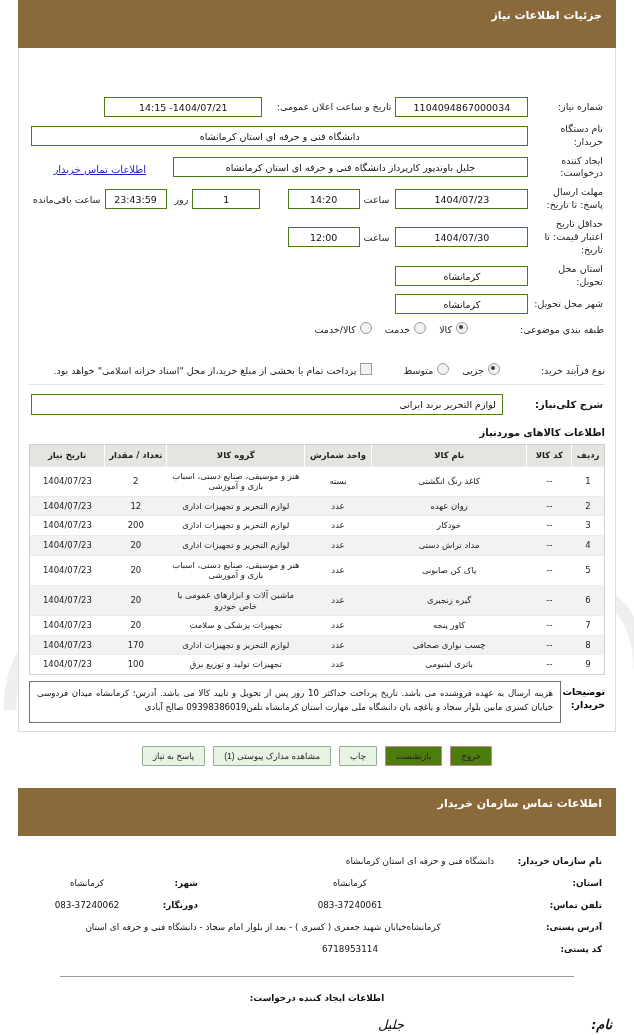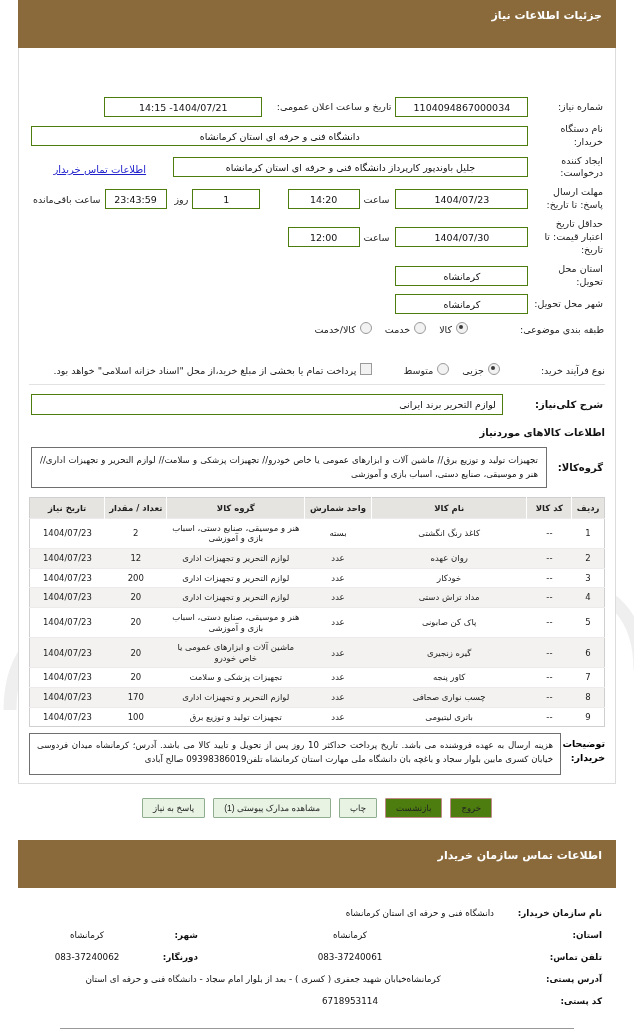--- a/index.html
+++ b/index.html
@@ -430,30 +430,20 @@
           <td class="b-lbl lbl-w" style="text-align:right;padding-left:6px;">شرح کلی‌نیاز:</td>
           <td colspan="4">
             <div class="fld big" style="text-align:right;">لوازم التحریر برند ایرانی</div>
           </td>
         </tr>
       </tbody>
         </table>
 
       <div class="b-lbl" style="margin:9px 0 6px 0;text-align:right;">اطلاعات کالاهای موردنیاز</div>
 
-      <table class="form">
-        <tbody>
-            <tr>
-          <td class="b-lbl" style="width:48px;text-align:right;vertical-align:middle;padding-left:6px;">گروه‌کالا:</td>
-          <td>
-            <div style="border:1px solid #6f6f6f;background:#fff;font-size:8.6px;line-height:1.65;padding:5px 8px;text-align:justify;color:#111;box-sizing:border-box;">تجهیزات تولید و توزیع برق//  ماشین آلات و ابزارهای عمومی یا خاص خودرو// تجهیزات پزشکی و سلامت// لوازم التحریر و تجهیزات اداری// هنر و موسیقی، صنایع دستی، اسباب بازی و آموزشی</div>
-          </td>
-        </tr>
-      </tbody>
-        </table>
 
       <table class="goods">
         <thead>
           <tr>
             <th class="c-radif">ردیف</th>
             <th class="c-code">کد کالا</th>
             <th class="c-name">نام کالا</th>
             <th class="c-unit">واحد شمارش</th>
             <th class="c-group">گروه کالا</th>
             <th class="c-qty">تعداد / مقدار</th>

